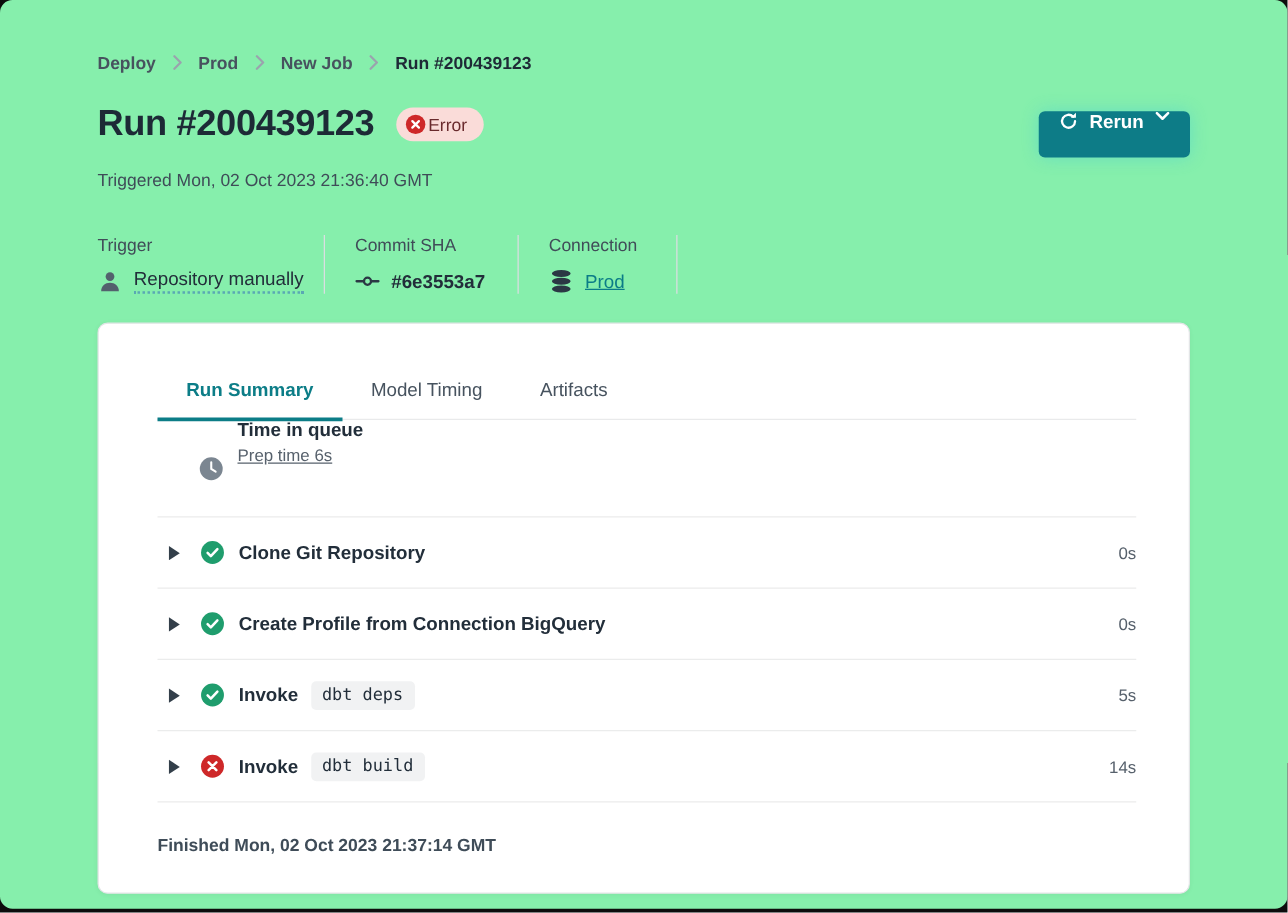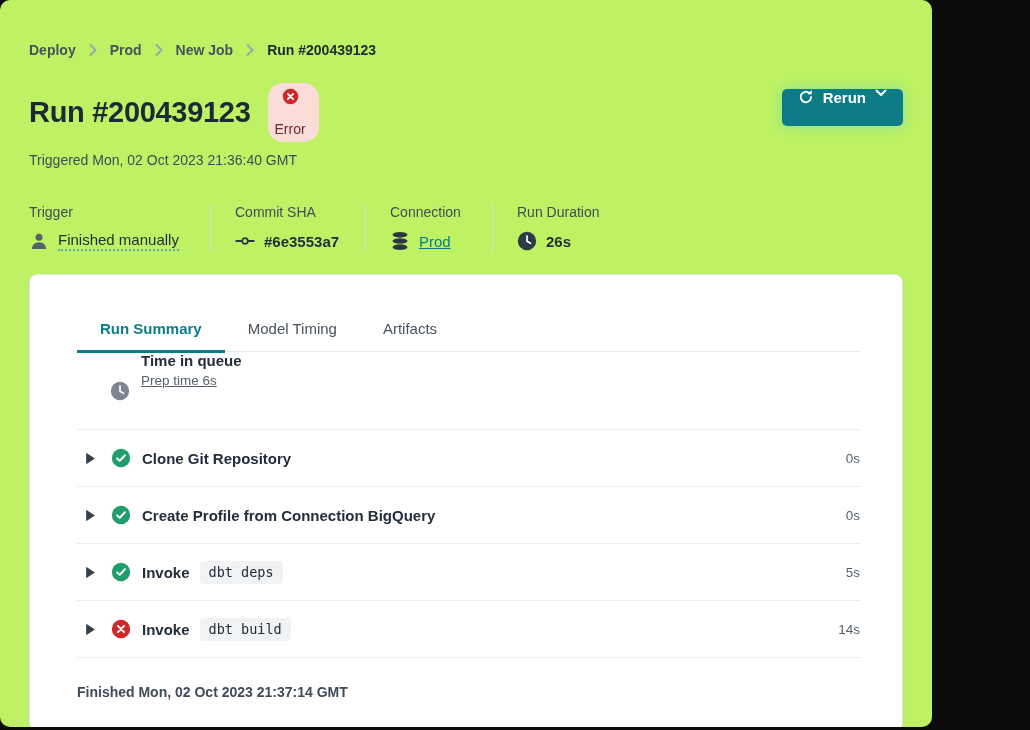--- a/index.html
+++ b/index.html
@@ -6,42 +6,42 @@
   html, body { margin: 0; padding: 0; }
   body {
     width: 1030px; height: 730px;
     background: #0c0c0c;
     font-family: "Liberation Sans", sans-serif;
     position: relative;
     overflow: hidden;
   }
   .screen {
     position: absolute; top: 0; left: 0;
-    width: 932px; height: 727px;
-    background: #bef264;
+    width: 1030px; height: 727px;
+    background: #86efac;
     border-radius: 10px;
     overflow: hidden;
   }
   .content { width: 874px; margin: 0 auto; padding-top: 42px; }
 
   
   .breadcrumb { display: flex; align-items: center; gap: 13px; font-size: 14px; font-weight: 600; color: #47525e; }
   .crumb { cursor: pointer; }
   .crumb.current { color: #1e2a36; font-weight: 700; cursor: default; }
   .crumb-sep { display: flex; align-items: center; }
 
   
   .header-row { display: flex; align-items: flex-start; margin-top: 25px; }
   .title-wrap { display: flex; align-items: center; gap: 17px; }
   .page-title { margin: 0; font-size: 29px; font-weight: 700; color: #1d2a36; letter-spacing: -0.3px; }
   .badge {
-    display: inline-flex; align-items: center; gap: 16px;
+    display: inline-flex; align-items: center; gap: 2px;
     background: #fadcd9; border-radius: 15px;
     padding: 5px 13px 5px 7px;
-    font-size: 14px; color: #692a2d; flex-direction: column;
+    font-size: 14px; color: #692a2d;
   }
   .rerun-btn {
     margin-left: auto; margin-top: 6px;
     display: flex; align-items: flex-start; gap: 9px;
     background: #0d7c87; color: #ffffff;
     border: none; border-radius: 5px;
     height: 37px; padding: 0 16px;
     font-family: "Liberation Sans", sans-serif;
     font-size: 15px; font-weight: 600;
     cursor: pointer;
@@ -165,21 +165,21 @@
     <div class="meta-row">
       <div class="meta-col c1">
         <div class="meta-label">Trigger</div>
         <div class="meta-value">
           <span>
             <svg width="20" height="20" viewBox="0 0 24 24" fill="#53616d">
                 <circle cx="12" cy="7.5" r="4.2"></circle>
                 <path d="M3.5 21.5c0-4.7 3.8-8 8.5-8s8.5 3.3 8.5 8z"></path>
               </svg>
           </span>
-          <span class="mv-text dotted">Finished manually</span>
+          <span class="mv-text dotted">Repository manually</span>
         </div>
       </div>
       <div class="meta-divider"></div>
       <div class="meta-col c2">
         <div class="meta-label">Commit SHA</div>
         <div class="meta-value">
           <span>
             <svg width="20" height="20" viewBox="0 0 24 24" fill="none" stroke="#2b3844" stroke-width="2.2" stroke-linecap="round">
                 <circle cx="12" cy="12" r="3.4"></circle>
                 <line x1="1.5" y1="12" x2="8" y2="12"></line>
@@ -197,32 +197,20 @@
             <svg width="20" height="20" viewBox="0 0 24 24" fill="#2b3844">
                 <ellipse cx="12" cy="4.6" rx="9" ry="3.4"></ellipse>
                 <ellipse cx="12" cy="12" rx="9" ry="3.4"></ellipse>
                 <ellipse cx="12" cy="19.4" rx="9" ry="3.4"></ellipse>
               </svg>
           </span>
           <span class="prod-link">Prod</span>
         </div>
       </div>
       <div class="meta-divider"></div>
-      <div class="meta-col c4">
-        <div class="meta-label">Run Duration</div>
-        <div class="meta-value">
-          <span>
-            <svg width="20" height="20" viewBox="0 0 24 24">
-                <circle cx="12" cy="12" r="11" fill="#2e3b47"></circle>
-                <path d="M12 5.8v6.4l4.2 2.6" stroke="#fff" stroke-width="2" fill="none" stroke-linecap="round"></path>
-              </svg>
-          </span>
-          <span class="mv-text">26s</span>
-        </div>
-      </div>
     </div>
 
     <div class="card">
 
       <div class="tabs-wrap">
         <div class="tab active">Run Summary</div>
         <div class="tab">Model Timing</div>
         <div class="tab">Artifacts</div>
       </div>
 

